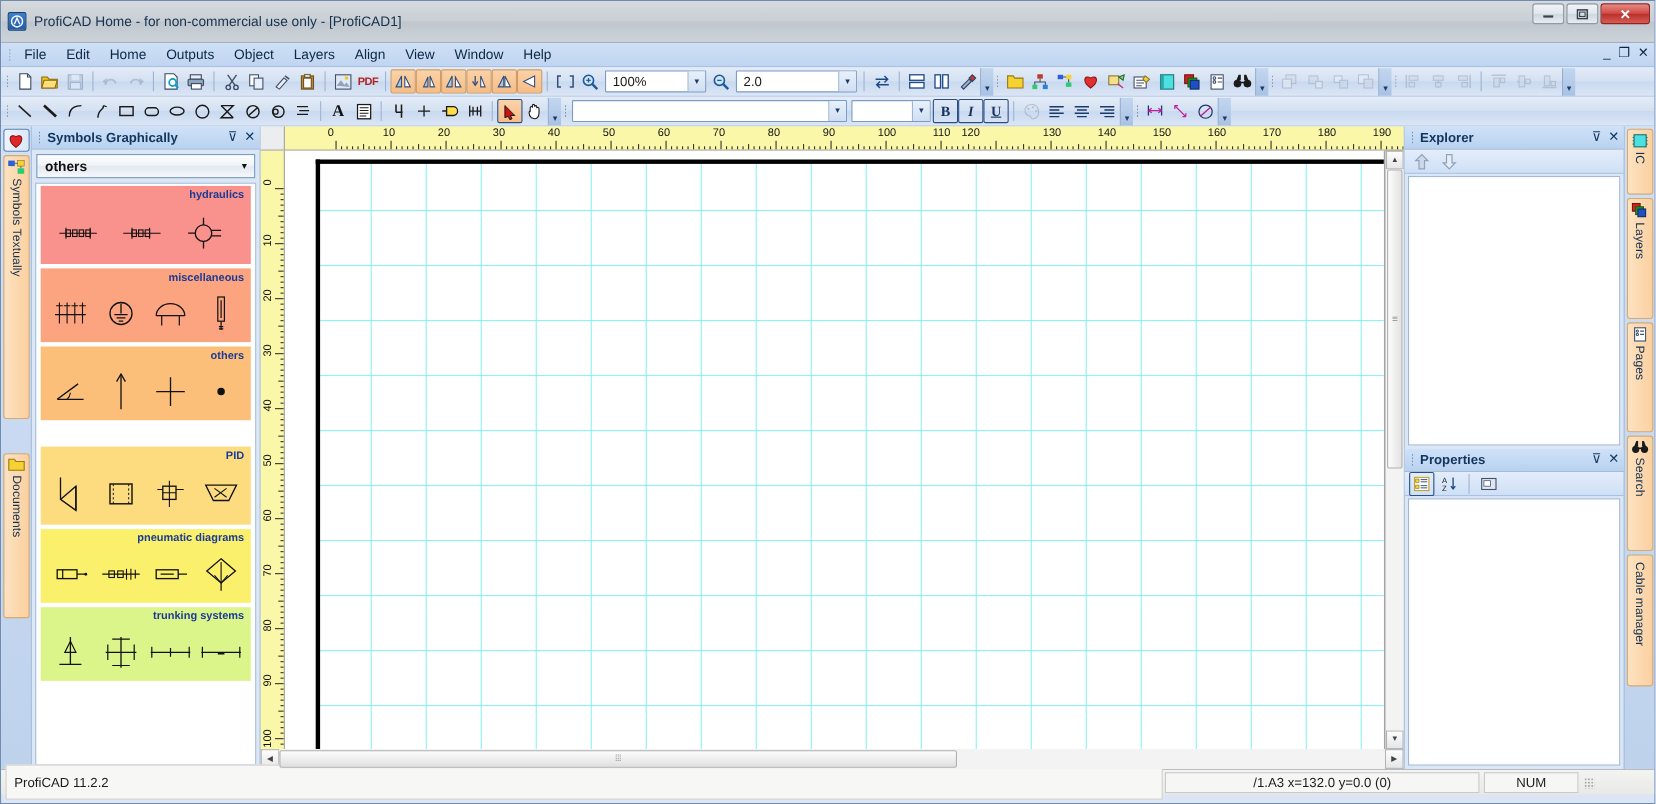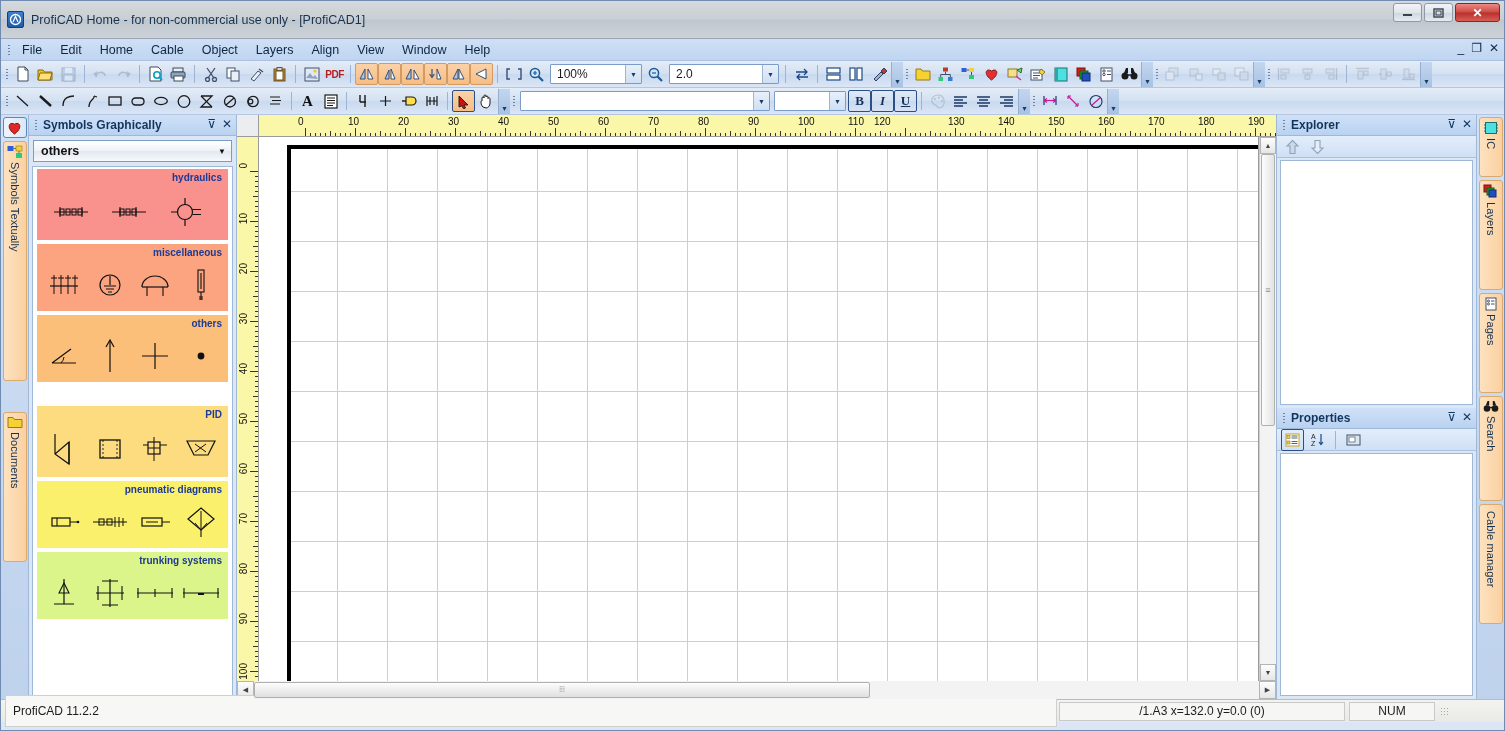--- a/index.html
+++ b/index.html
@@ -332,21 +332,21 @@
       </div>
       <div class="win-btn close">✕</div>
     </div>
   </div>
 
   <div class="menubar">
     <div class="grip"></div>
     <div class="menu-item">File</div>
     <div class="menu-item">Edit</div>
     <div class="menu-item">Home</div>
-    <div class="menu-item">Cable</div>
+    <div class="menu-item">Outputs</div>
     <div class="menu-item">Object</div>
     <div class="menu-item">Layers</div>
     <div class="menu-item">Align</div>
     <div class="menu-item">View</div>
     <div class="menu-item">Window</div>
     <div class="menu-item">Help</div>
     <div class="mdi-btns">
       <span>_</span>
       <span>❐</span>
       <span>✕</span>

